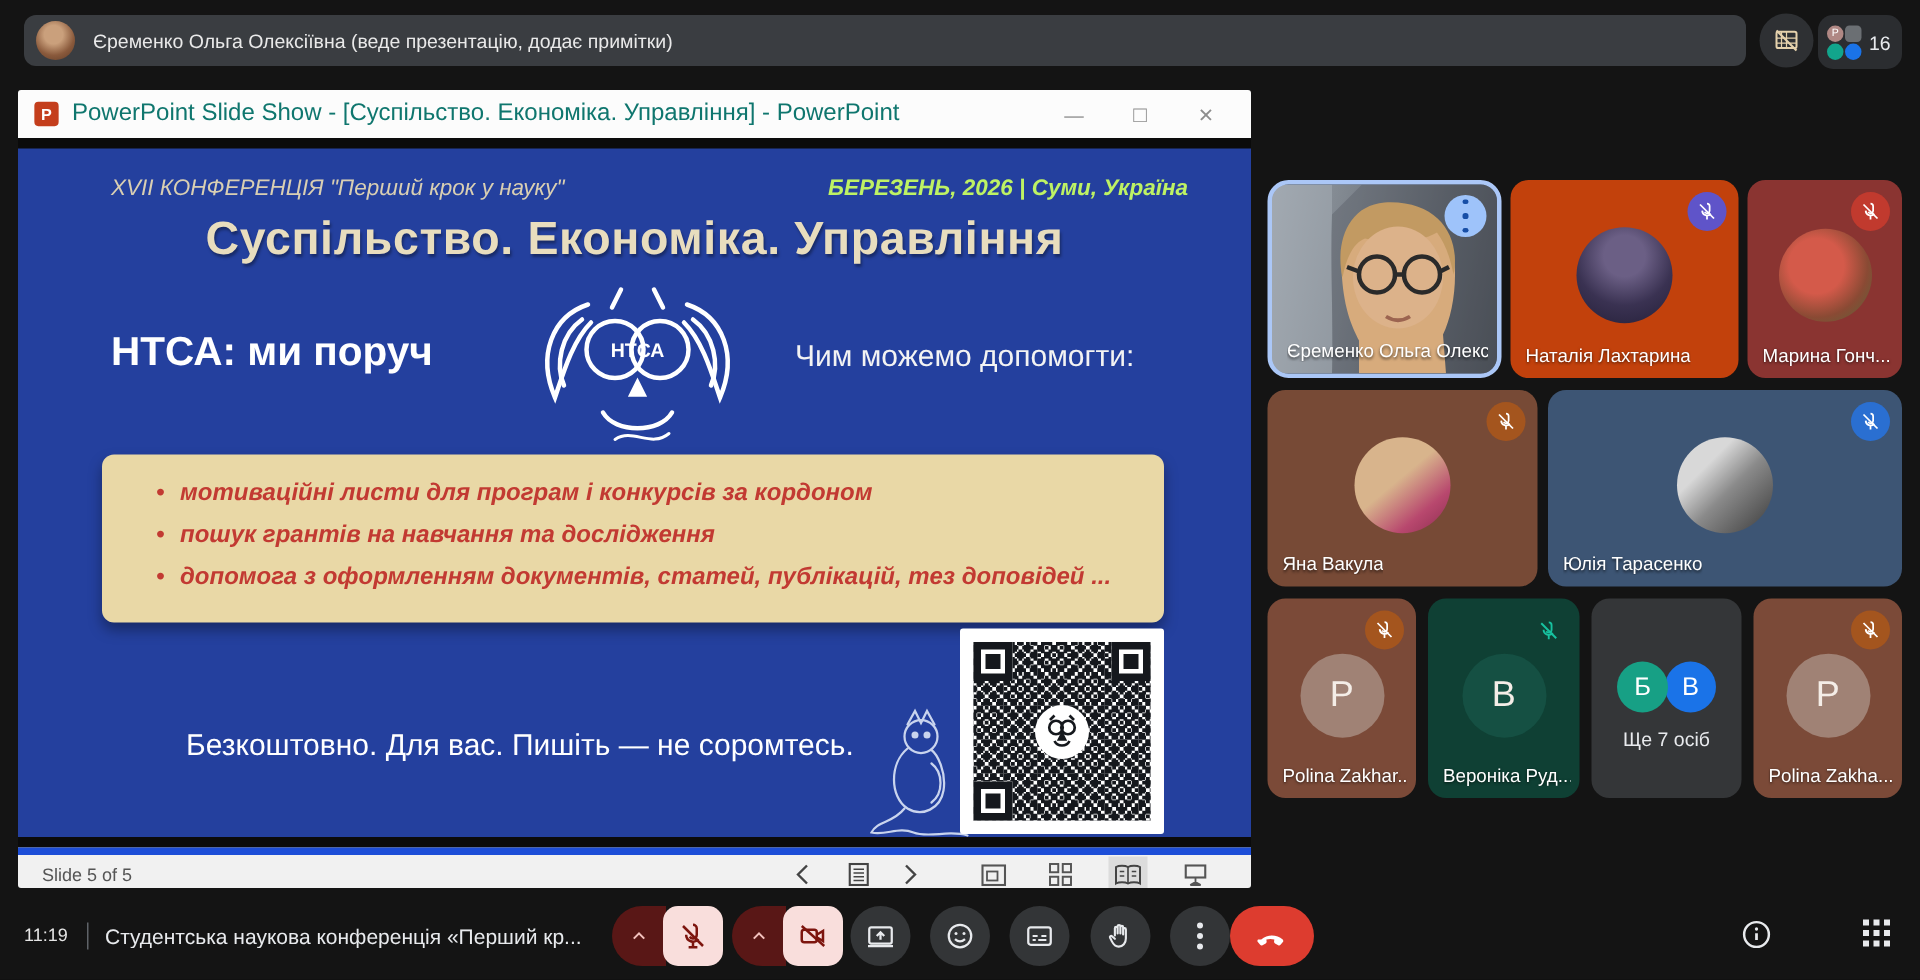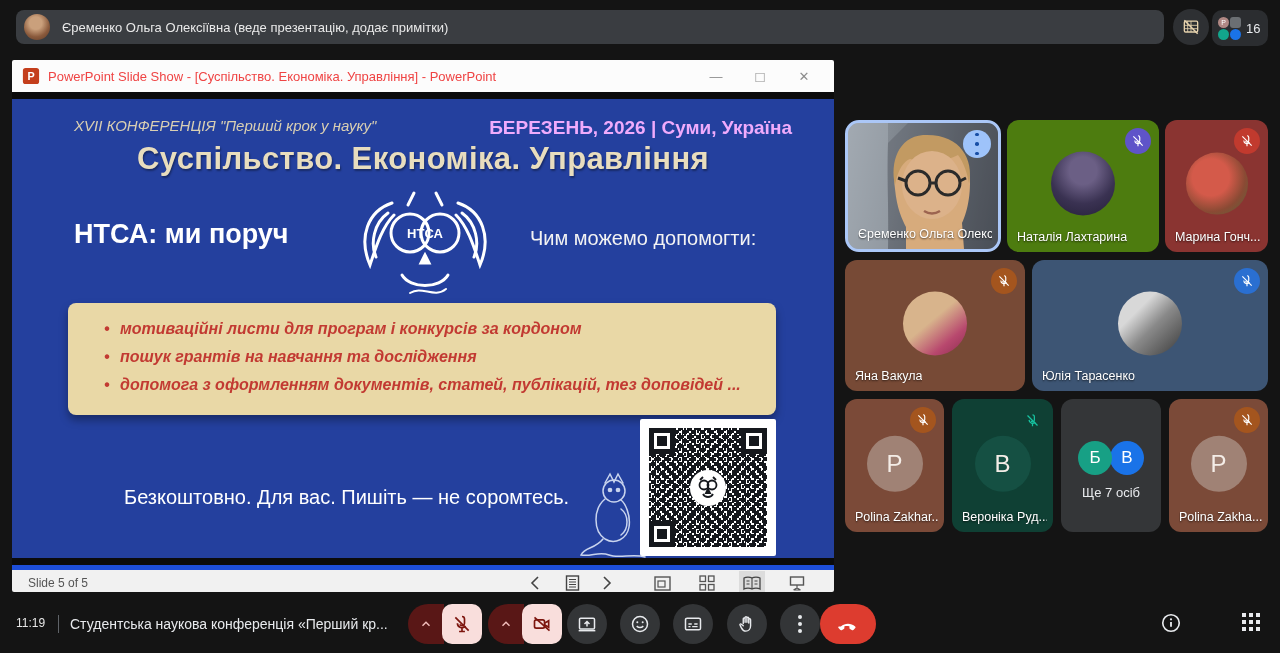--- a/index.html
+++ b/index.html
@@ -18,31 +18,31 @@
   .m1 { left:0; top:0; background:#b08884; }
   .m2 { left:12px; top:0; background:#6b6f73; border-radius:3px; }
   .m3 { left:0; top:12px; background:#12a58c; }
   .m4 { left:12px; top:12px; background:#1a73e8; }
   .pill-count { color:#e8eaed; font-size:13px; }
 
   
   .ppt { position:absolute; left:12px; top:60px; width:822px; height:532px; background:#0b0b0b; border-radius:2px; overflow:hidden; }
   .ppt-titlebar { height:32px; background:#fcfcfc; display:flex; align-items:center; gap:8px; padding:0 8px 0 10px; }
   .ppt-logo { width:18px; height:18px; flex:none; }
-  .ppt-title { font-size:13px; color:#ef4444; flex:1; white-space:nowrap; overflow:hidden; }
+  .ppt-title { font-size:16px; color:#0f766e; flex:1; white-space:nowrap; overflow:hidden; }
   .win-btns { display:flex; gap:0; }
   .win-btn { width:44px; height:32px; display:grid; place-items:center; color:#8d8d8d; font-size:13px; }
   .win-btn.max { font-size:15px; }
 
   .ppt-stage { position:relative; height:473px; background:#0b0b0b; }
   .slide { position:absolute; left:0; right:0; top:7px; bottom:7px; background:#24409e; overflow:hidden; }
 
   .kicker-row { position:absolute; top:18px; left:62px; right:42px; display:flex; justify-content:space-between; }
   .kicker-left { font-style:italic; color:#d9cfb3; font-size:15px; }
-  .kicker-right { font-weight:bold; color:#f0abfc; font-size:19px; }
+  .kicker-right { font-style:italic; font-weight:bold; color:#bef264; font-size:15px; }
   .slide-title { position:absolute; top:42px; left:0; width:100%; text-align:center; font-size:31px; font-weight:bold; color:#e8ddbe; letter-spacing:.4px; text-shadow:1px 2px 2px rgba(0,0,0,.35); }
 
   .brand-line { position:absolute; top:120px; left:62px; font-size:27px; font-weight:bold; color:#ffffff; }
   .owl-logo { position:absolute; top:86px; left:318px; }
   .help-heading { position:absolute; top:128px; left:518px; font-size:20px; color:#f3f3f3; }
 
   .bullet-box { position:absolute; top:204px; left:56px; width:708px; height:112px; background:#e9d8a6; border-radius:8px; box-shadow:0 5px 9px rgba(0,0,0,.35); padding:17px 20px 16px 36px; }
   .bullet { font-size:16px; font-weight:bold; font-style:italic; color:#c23a32; margin-bottom:10px; list-style:none; position:relative; padding-left:16px; }
   .bullet::before { content:"•"; position:absolute; left:0; top:0; }
 
@@ -68,21 +68,21 @@
   .tile-label { position:absolute; left:10px; bottom:8px; font-size:12.5px; color:#fff; text-shadow:0 1px 2px rgba(0,0,0,.65); white-space:nowrap; max-width:calc(100% - 16px); overflow:hidden; }
   .badge { position:absolute; top:8px; right:8px; width:26px; height:26px; border-radius:50%; display:grid; place-items:center; }
   .avatar-circle { position:absolute; left:50%; top:50%; transform:translate(-50%,-54%); border-radius:50%; }
   .initial-circle { position:absolute; left:50%; top:50%; transform:translate(-50%,-54%); width:56px; height:56px; border-radius:50%; display:grid; place-items:center; font-size:24px; color:#f4ede7; }
 
   .t1 { left:845px; top:120px; width:156px; height:132px; border:3px solid #abc7f7; border-radius:14px;
         background:linear-gradient(100deg,#9aa1a9 0%,#7b828a 35%,#555b63 70%,#3c4148 100%); }
   .t1-menu { position:absolute; top:7px; right:7px; width:28px; height:28px; border-radius:50%; background:#9ec3fa; display:grid; place-items:center; gap:0; }
   .t1-menu span { display:inline-block; width:3.5px; height:3.5px; border-radius:50%; background:#174ea6; margin:0 1.2px; }
 
-  .t2 { left:1007px; top:120px; width:152px; height:132px; background:#4d7c0f; }
+  .t2 { left:1007px; top:120px; width:152px; height:132px; background:#c2410c; }
   .t3 { left:1165px; top:120px; width:103px; height:132px; background:#8a3431; }
   .t4 { left:845px; top:260px; width:180px; height:131px; background:#774a36; }
   .t5 { left:1032px; top:260px; width:236px; height:131px; background:#3d5574; }
   .t6 { left:845px; top:399px; width:99px; height:133px; background:#7b4a38; }
   .t7 { left:952px; top:399px; width:101px; height:133px; background:#0f4034; }
   .t8 { left:1061px; top:399px; width:100px; height:133px; background:#343638; }
   .t9 { left:1169px; top:399px; width:99px; height:133px; background:#7b4a38; }
 
   .av-natalia { width:64px; height:64px; background:radial-gradient(circle at 50% 30%, #6b5f85 0 25%, #3a3252 60%, #241f38 100%); }
   .av-maryna  { width:62px; height:62px; background:radial-gradient(circle at 40% 40%, #d45a4a 0 35%, #8a4a34 65%, #52683a 100%); }

